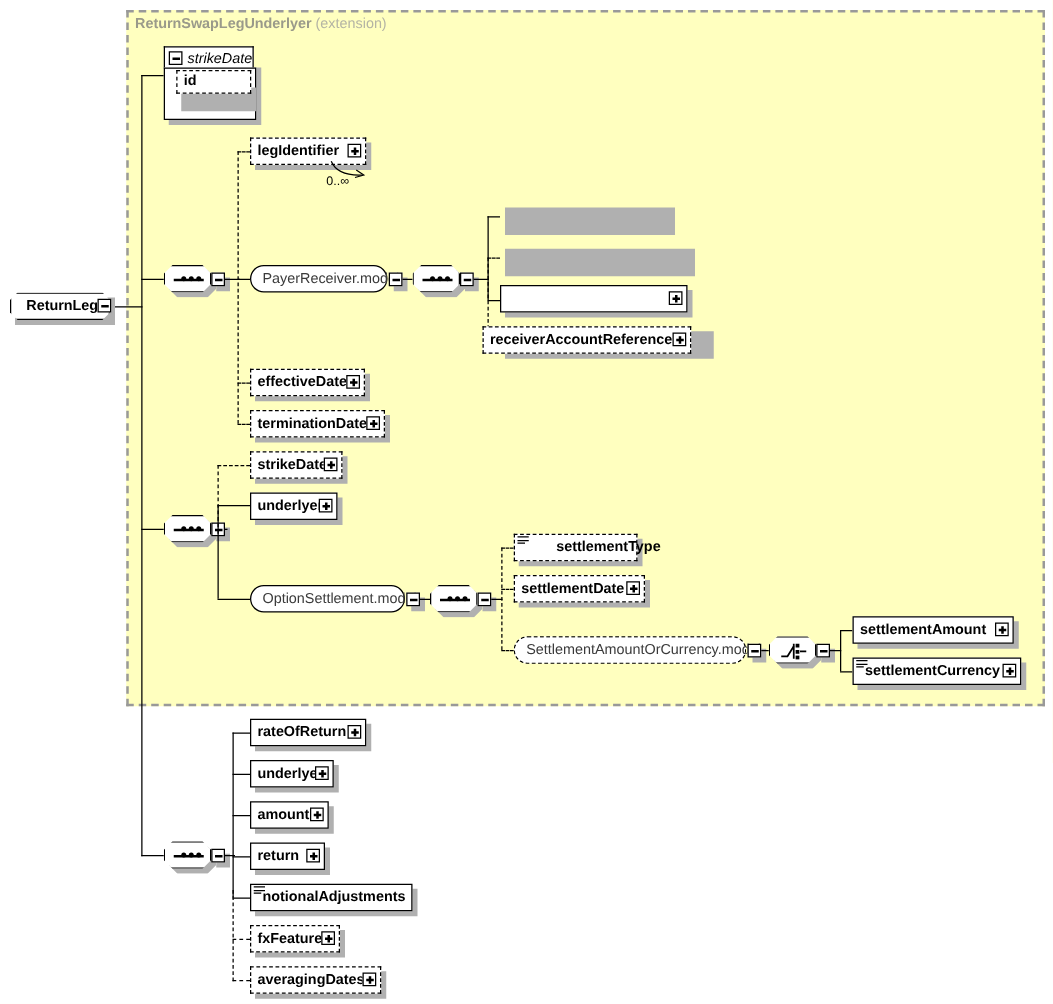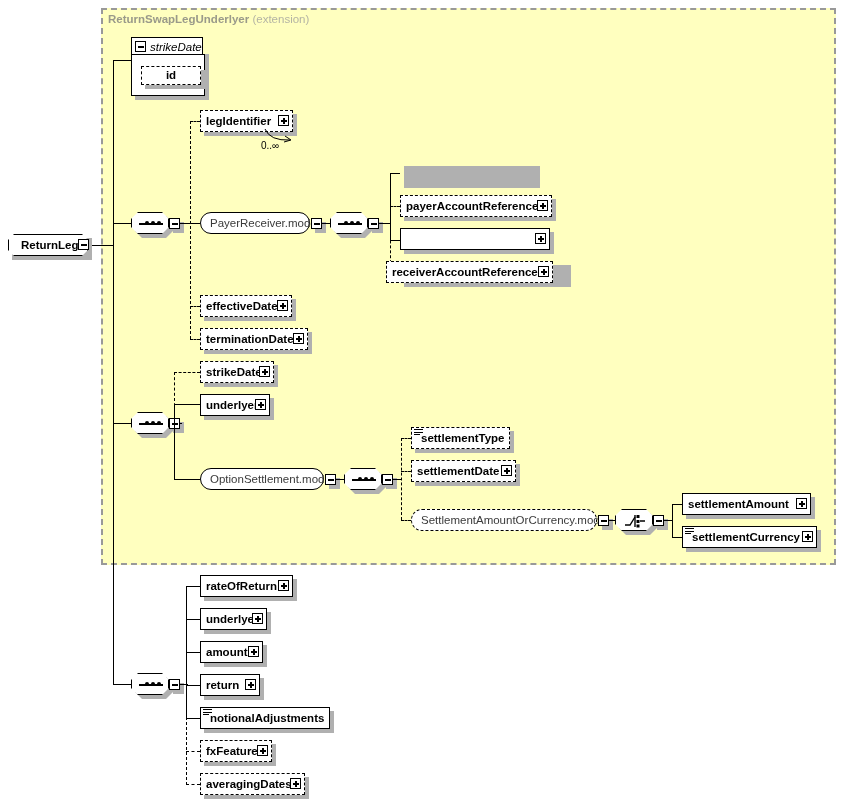--- a/index.html
+++ b/index.html
@@ -185,21 +185,21 @@
   <div class="shadowbox" style="left:82px;top:243px;width:11px;height:11px;z-index:-1;"></div>
 
   <div class="shadowbox" style="left:135px;top:54px;width:74px;height:46px;"></div>
   <div class="attrtab" style="left:131px;top:37px;width:72px;height:18px;">
     <div class="pm" style="margin-left:3px;margin-right:4px;"></div>
     <span class="t" style="padding-left:0;">strikeDate</span>
   </div>
   <div class="attrbox" style="left:131px;top:54px;width:74px;height:42px;"></div>
 
   <div class="shadowbox" style="left:145px;top:70px;width:60px;height:19px;"></div>
-  <div class="node opt" style="left:141px;top:66px;width:60px;height:19px;justify-content:center;">
+  <div class="node opt" style="left:141px;top:56px;width:60px;height:19px;">
     <span class="nlabel" style="line-height:17px;">id</span>
   </div>
 
   <div class="connshadow" style="left:135px;top:216px;"></div>
   <div class="conn" style="left:131px;top:212px;">
     <div class="seqglyph"></div>
     <div class="seqdot" style="left:13px;"></div>
     <div class="seqdot" style="left:19px;"></div>
     <div class="seqdot" style="left:25px;"></div>
   </div>
@@ -243,24 +243,20 @@
 
   <div class="ln v" style="left:390px;top:173px;height:67px;"></div>
   <div class="dln v" style="left:390px;top:206px;height:67px;"></div>
   <div class="ln h" style="left:379px;top:223px;width:12px;"></div>
 
   <div class="ln h" style="left:390px;top:173px;width:10px;"></div>
   <div class="shadowbox" style="left:404px;top:166px;width:136px;height:22px;"></div>
 
   <div class="dln h" style="left:390px;top:206px;width:10px;"></div>
   <div class="shadowbox" style="left:404px;top:199px;width:152px;height:22px;"></div>
-  <div class="node opt" style="left:400px;top:195px;width:152px;">
-    <span class="nlabel">payerAccountReference</span>
-    <div class="pm plus" style="position:absolute;right:3px;top:4px;margin:0;"></div>
-  </div>
 
   <div class="ln h" style="left:390px;top:240px;width:10px;"></div>
   <div class="shadowbox" style="left:404px;top:232px;width:150px;height:22px;"></div>
   <div class="node" style="left:400px;top:228px;width:150px;">
     <div class="pm plus" style="position:absolute;right:3px;top:4px;margin:0;"></div>
   </div>
 
   <div class="dln h" style="left:390px;top:273px;width:10px;"></div>
   <div class="shadowbox" style="left:404px;top:265px;width:167px;height:22px;"></div>
   <div class="node opt" style="left:386px;top:261px;width:167px;">
@@ -333,21 +329,21 @@
   <div class="ln h" style="left:393px;top:479px;width:9px;"></div>
 
   <div class="dln h" style="left:401px;top:438px;width:10px;"></div>
   <div class="shadowbox" style="left:415px;top:431px;width:99px;height:22px;"></div>
   <div class="node opt" style="left:411px;top:427px;width:99px;">
     <span class="stype">
         <i></i>
         <i></i>
         <i></i>
       </span>
-    <span class="nlabel" style="padding-left:9px;">settlementType</span>
+    <span class="nlabel" style="padding-left:9px;margin-left:24px;">settlementType</span>
   </div>
 
   <div class="dln h" style="left:401px;top:471px;width:10px;"></div>
   <div class="shadowbox" style="left:415px;top:464px;width:105px;height:22px;"></div>
   <div class="node opt" style="left:411px;top:460px;width:105px;">
     <span class="nlabel">settlementDate</span>
     <div class="pm plus" style="position:absolute;right:3px;top:4px;margin:0;"></div>
   </div>
 
   <div class="dln h" style="left:401px;top:520px;width:10px;"></div>

